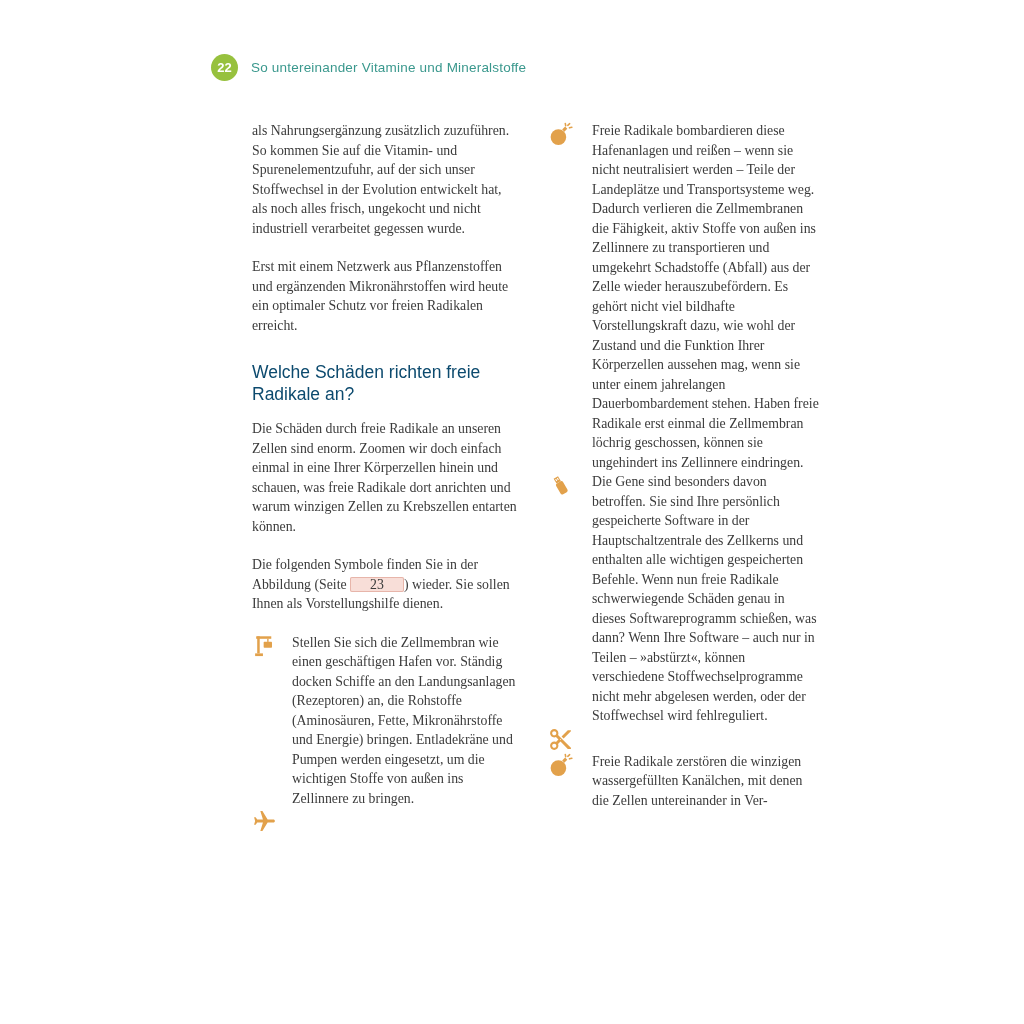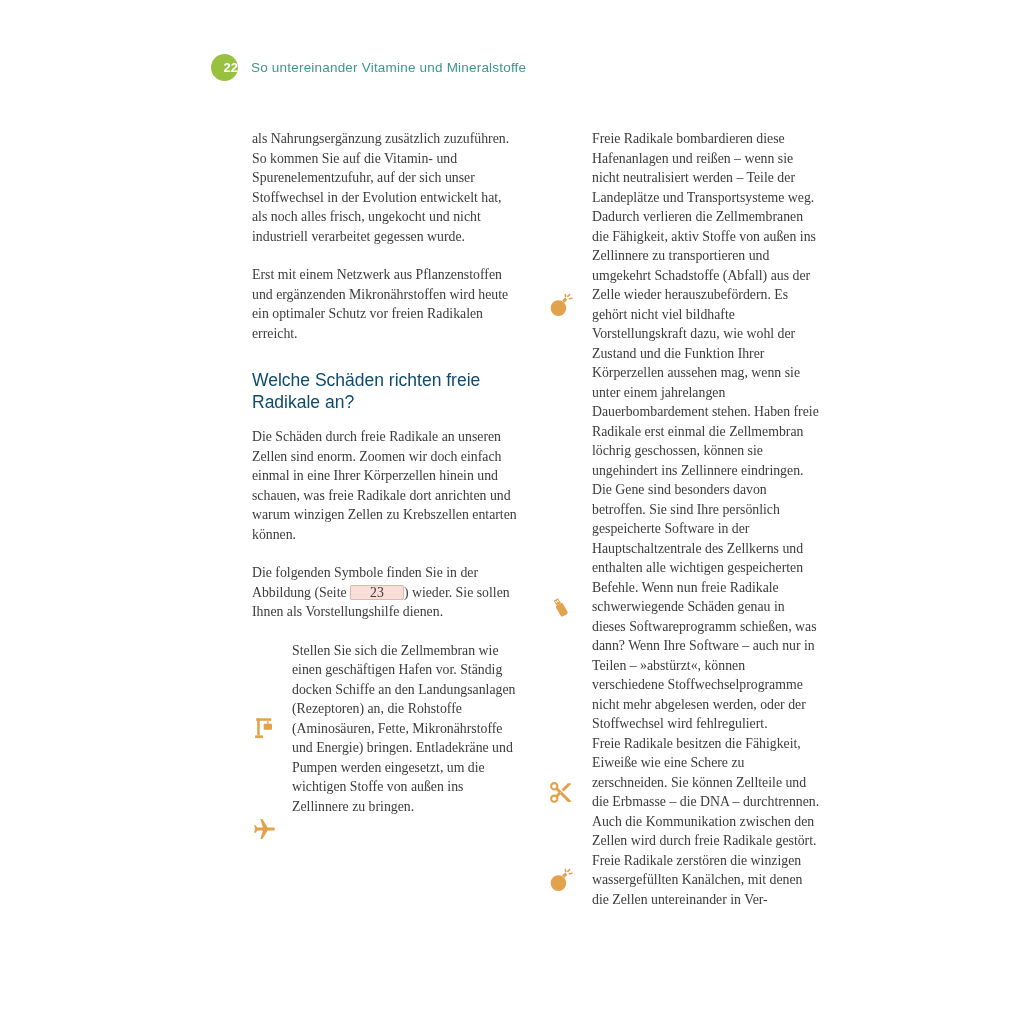--- a/index.html
+++ b/index.html
@@ -18,35 +18,35 @@
     top: 54px;
     display: flex;
     align-items: center;
     gap: 13px;
   }
   .page-badge {
     width: 27px; height: 27px;
     border-radius: 50%;
     background: #97c13e;
     color: #ffffff;
-    display: flex; align-items: center; justify-content: flex-end;
+    display: flex; align-items: center; justify-content: center;
     font-family: "Liberation Sans", sans-serif;
     font-size: 13px; font-weight: bold;
     flex: 0 0 27px;
   }
   .head-title {
     color: #3a988d;
     font-family: "Liberation Sans", sans-serif;
     font-size: 13.5px;
     letter-spacing: 0.2px;
   }
   .columns {
     position: absolute;
     left: 252px;
-    top: 129px;
+    top: 121px;
     display: flex;
     gap: 30px;
   }
   .col-left  { width: 266px; }
   .col-right { width: 272px; }
   .para {
     margin: 0 0 19px 0;
     font-size: 13.8px;
     line-height: 19.5px;
     text-align: left;
@@ -58,21 +58,21 @@
     line-height: 21.5px;
     color: #0c4a6e;
     margin: 27px 0 14px 0;
   }
   .page-ref {
     background: #f8ded8;
     box-shadow: inset 0 0 0 1px #e7b5aa;
     border-radius: 2px;
     padding: 0 20px;
   }
-  .item { display: flex; align-items: center; }
+  .item { display: flex; align-items: flex-start; }
   .icon-cell {
     flex: 0 0 40px;
     color: #e2a14b;
     padding-top: 1px;
     line-height: 0;
   }
   .col-right .icon-cell { flex-basis: 44px; }
   .icon-cell svg { width: 25px; height: 25px; }
   .item-text {
     margin: 0;
@@ -176,21 +176,20 @@
         </span>
         <p class="item-text">Die Gene sind besonders davon betroffen. Sie sind Ihre persönlich gespeicherte Software in der Hauptschaltzentrale des Zellkerns und enthalten alle wichtigen gespeicherten Befehle. Wenn nun freie Radikale schwerwiegende Schäden genau in dieses Softwareprogramm schießen, was dann? Wenn Ihre Software – auch nur in Teilen – »abstürzt«, können verschiedene Stoffwechselprogramme nicht mehr abgelesen werden, oder der Stoffwechsel wird fehlreguliert.</p>
       </div>
 
       <div class="item">
         <span class="icon-cell">
           <svg viewBox="0 0 24 24">
               <use href="#icon-scissors"></use>
             </svg>
         </span>
-        <p class="item-text">Freie Radikale besitzen die Fähigkeit, Eiweiße wie eine Schere zu zerschneiden. Sie können Zellteile und die Erbmasse – die DNA – durchtrennen. Auch die Kommunikation zwischen den Zellen wird durch freie Radikale gestört.</p>
       </div>
 
       <div class="item">
         <span class="icon-cell">
           <svg viewBox="0 0 24 24">
               <use href="#icon-bomb"></use>
             </svg>
         </span>
         <p class="item-text">Freie Radikale zerstören die winzigen wassergefüllten Kanälchen, mit denen die Zellen untereinander in Ver-</p>
       </div>

